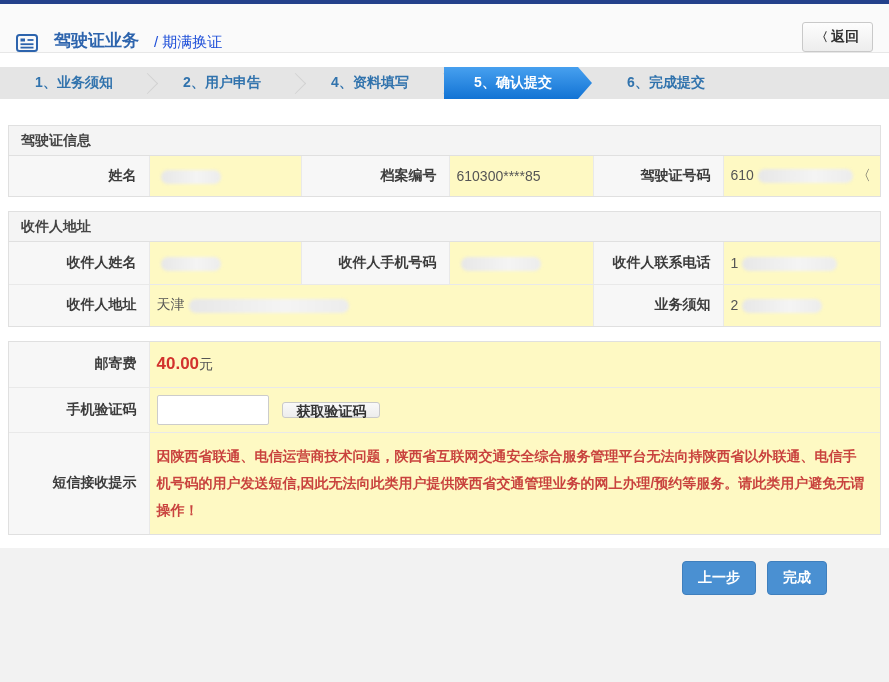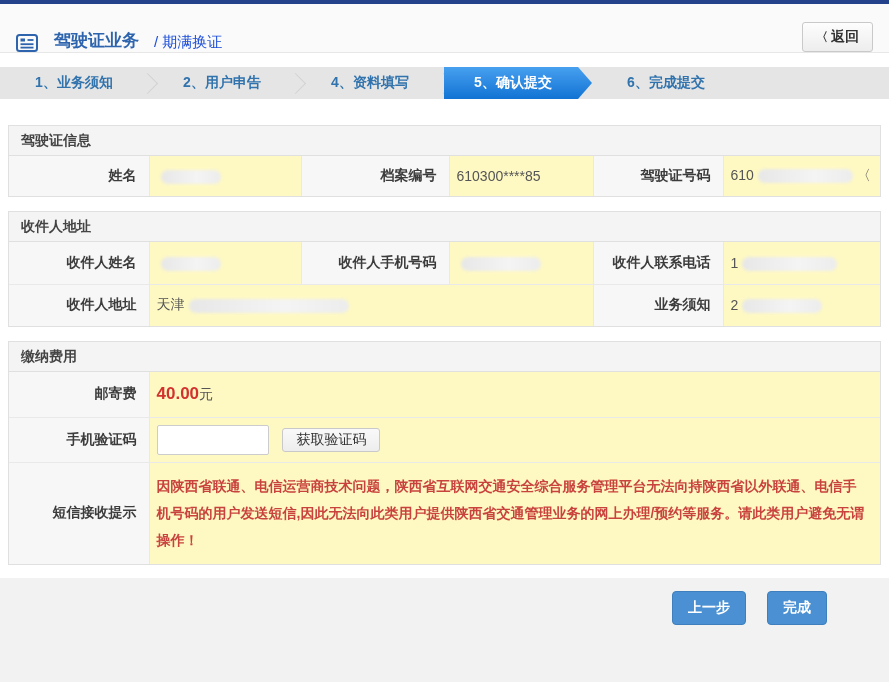--- a/index.html
+++ b/index.html
@@ -72,31 +72,31 @@
     filter:blur(1.5px); margin:0 4px;
   }
   .w60{width:60px;} .w80{width:80px;} .w95{width:95px;} .w160{width:160px;}
   .price { color:#d2322d; font-size:17px; font-weight:bold; }
   .unit { color:#555; font-size:14px; }
   .code-input {
     width:112px; height:30px; border:1px solid #ccc; border-radius:2px;
     padding:0 8px; font-size:14px; vertical-align:middle; outline:none;
   }
   .code-btn {
-    height:24px; margin-left:10px; padding:0 13px; vertical-align:middle;
+    height:16px; margin-left:10px; padding:0 13px; vertical-align:middle;
     background:linear-gradient(#f9f9f9,#ededed); border:1px solid #c9c9c9;
-    border-radius:3px; color:#333; font-size:14px; font-weight:normal; cursor:pointer;
+    border-radius:3px; color:#333; font-size:14px; font-weight:bold; cursor:pointer;
   }
   .notice-cell { padding:10px 14px 10px 12px; }
   .notice { color:#c9433e; font-size:14px; line-height:1.95;font-weight:bold; }
   
   .footer {
     margin-top:13px; background:#f2f2f2; flex:1;
     display:flex; justify-content:flex-end; align-items:flex-start;
-    padding:13px 62px 0 8px; gap:21px;
+    padding:13px 62px 0 8px; gap:11px;
   }
   .blue-btn {
     background:#4a90d2; border:1px solid #3f7fbd; border-radius:4px;
     color:#fff; font-size:14px; font-weight:bold; padding:7px 15px; cursor:pointer;
   }
 </style>
 </head>
 <body>
 
 <div class="hdr">
@@ -182,21 +182,20 @@
         <td class="lbl">业务须知</td>
         <td class="val">
           <span>2</span><span class="redact w80"></span>
         </td>
       </tr>
     </tbody>
       </table>
   </div>
 
   <div class="section">
-    <div class="sec-hd">缴纳费用</div>
     <table>
       <colgroup>
           <col style="width:140px">
           <col>
         </colgroup>
       <tbody>
       <tr class="r45">
         <td class="lbl">邮寄费</td>
         <td class="val">
           <span class="price">40.00</span><span class="unit">元</span>

